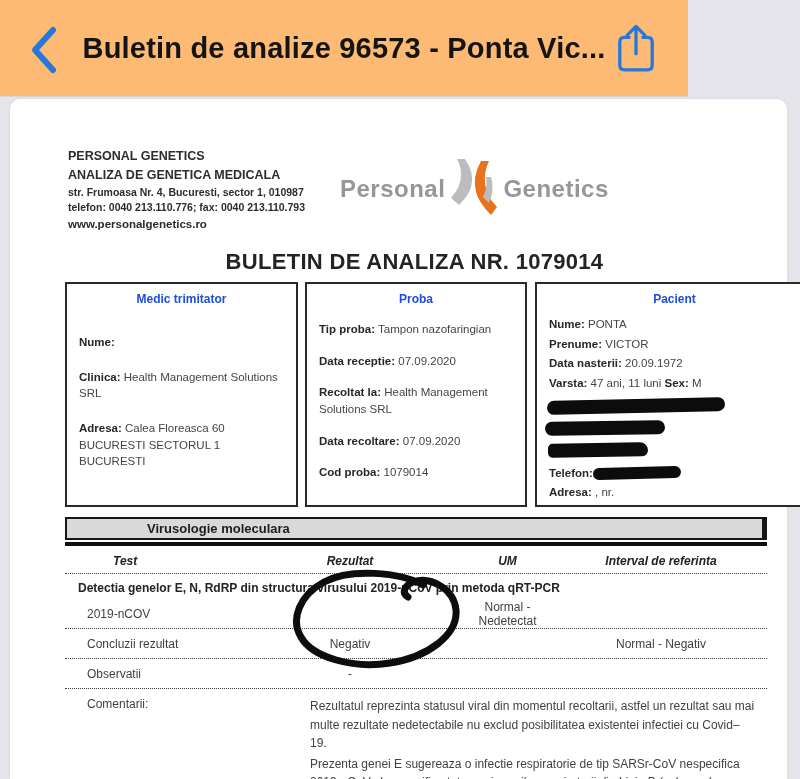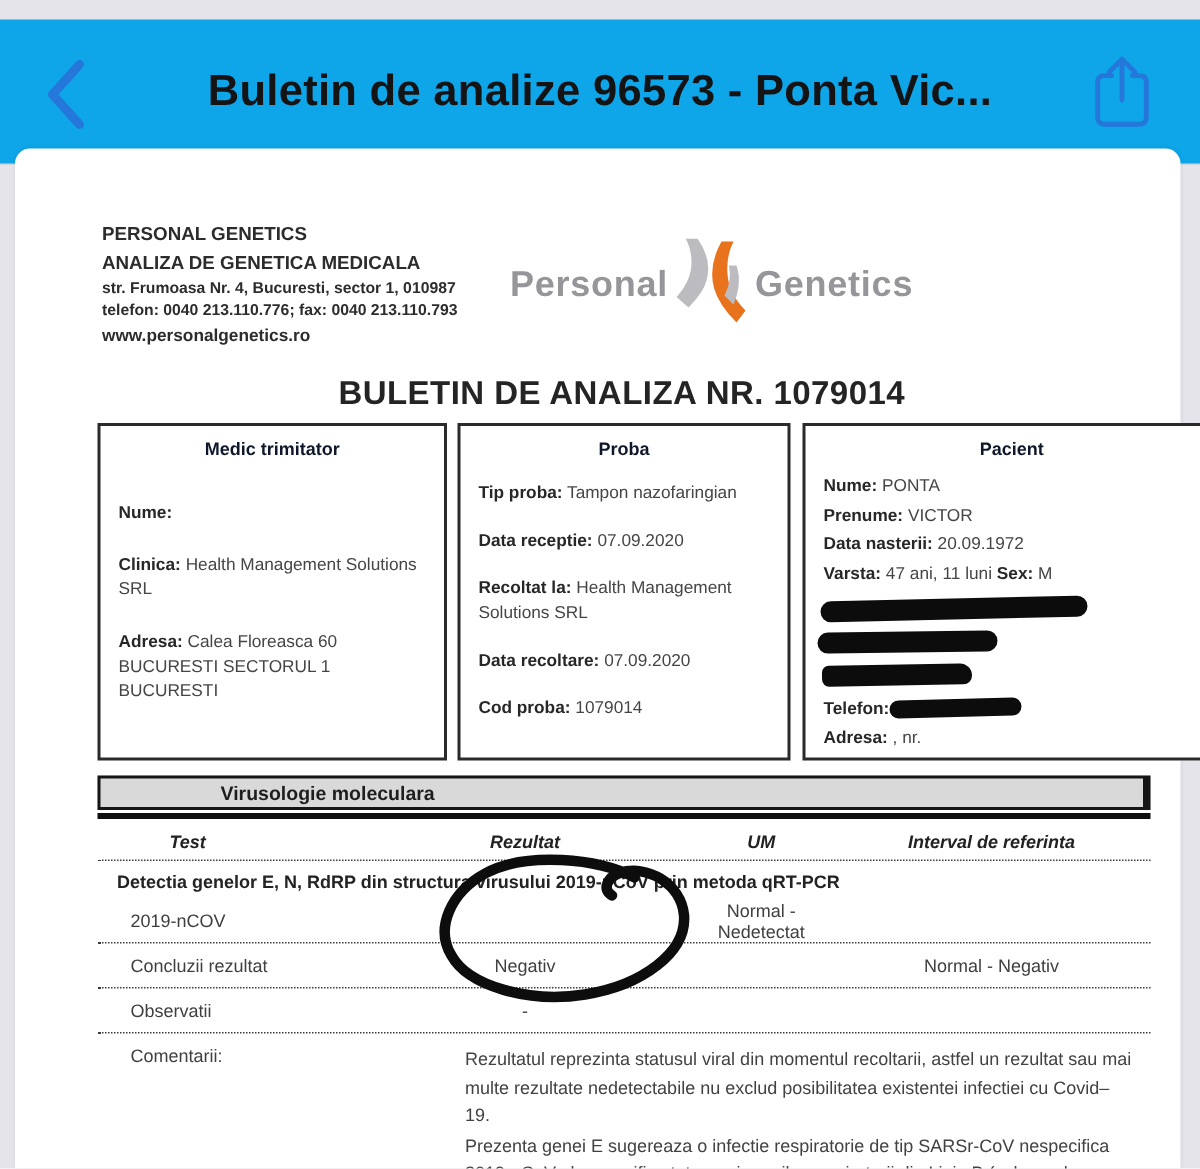--- a/index.html
+++ b/index.html
@@ -1,22 +1,22 @@
 <!DOCTYPE html>
 <html><head>
 <meta charset="utf-8">
 <style>
   * { margin:0; padding:0; box-sizing:border-box; }
   html,body { width:800px; height:779px; font-family:"Liberation Sans", sans-serif; }
   body { position:relative; background:#e5e4ea; overflow:hidden; }
 
   
   .navbar {
-    position:absolute; left:0; top:13px; width:800px; height:97px;
-    background:#0ea5e9; border-bottom:1px solid #d6d5da;
+    position:absolute; left:0; top:0; width:688px; height:97px;
+    background:#fdba74; border-bottom:1px solid #d6d5da;
     display:flex; align-items:center; justify-content:center;
   }
   .nav-title {
     font-size:29px; font-weight:bold; color:#141414; letter-spacing:.2px;
     max-width:620px; white-space:nowrap; overflow:hidden;
   }
   .back-btn { position:absolute; left:22px; top:24px; width:44px; height:52px; cursor:pointer; }
   .share-btn { position:absolute; right:30px; top:22px; width:44px; height:54px; cursor:pointer; }
 
   
@@ -40,21 +40,21 @@
   .doc-title {
     position:absolute; left:16px; top:150px; width:100%;
     text-align:center; font-size:22px; font-weight:bold; color:#242424; letter-spacing:.3px;
   }
 
   
   .ibox { position:absolute; top:183px; height:225px; border:2px solid #2a2a2a; background:#fff; padding:8px 12px; }
   .ibox-medic   { left:55px;  width:233px; }
   .ibox-proba   { left:295px; width:222px; }
   .ibox-pacient { left:525px; width:279px; }
-  .ibox-header { text-align:center; font-size:12px; font-weight:bold; color:#0f172a; margin-bottom:6px; }
+  .ibox-header { text-align:center; font-size:12px; font-weight:bold; color:#1d4ed8; margin-bottom:6px; }
   .fld { font-size:11.5px; line-height:1.45; color:#454545; }
   .fld b { color:#272727; }
   .ibox-medic .fld-nume { margin-top:28px; }
   .ibox-medic .fld-clinica { margin-top:18px; }
   .ibox-medic .fld-adresa { margin-top:18px; }
   .ibox-proba .fld { margin-top:15px; }
   .ibox-pacient .fld { margin-top:3px; }
 
   .redact { background:#0c0c0c; border-radius:7px; }
   .redact-1 { width:178px; height:14px; margin:7px 0 0 -2px; transform:rotate(-1.3deg); }

